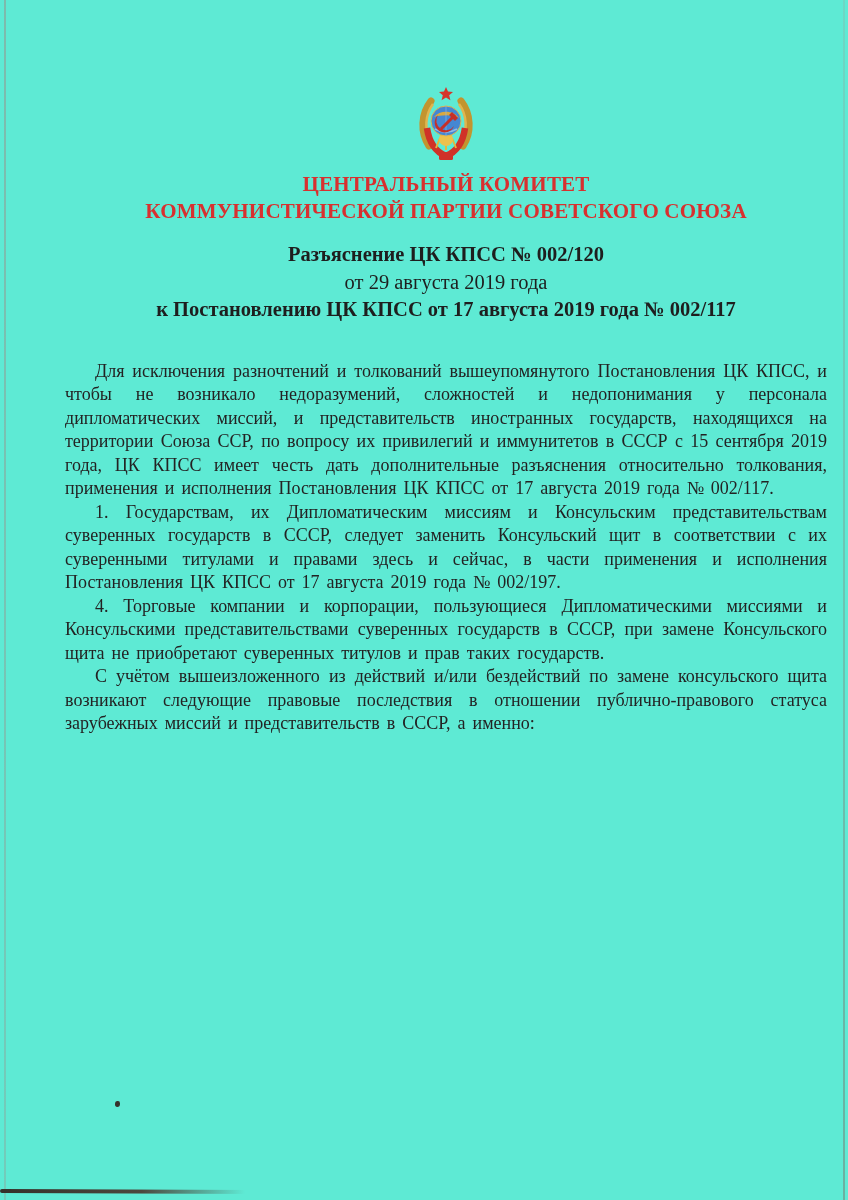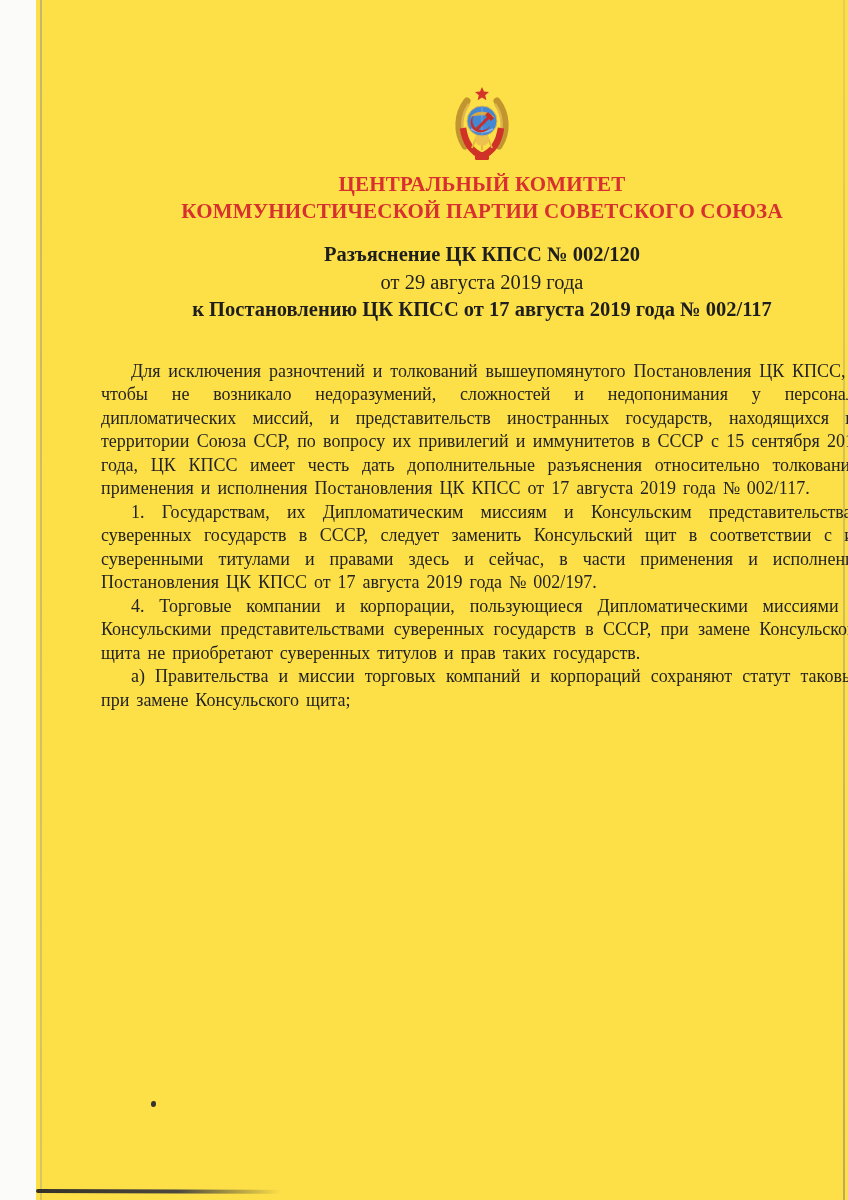--- a/index.html
+++ b/index.html
@@ -3,21 +3,21 @@
 <meta charset="utf-8">
 <style>
   html, body { margin: 0; padding: 0; }
   body {
     width: 848px; height: 1200px;
     background: #fbfbfa;
     overflow: hidden;
     font-family: "Liberation Serif", "DejaVu Serif", serif;
     position: relative;
   }
-  .page { position: absolute; inset: 0; background: #fde047; margin-left: 36px; }
+  .page { position: absolute; inset: 0; background: #5eead4; }
 
   
   .edge-left {
     position: absolute; left: 4px; top: 0; width: 2px; height: 100%;
     background: linear-gradient(to bottom, rgba(150,148,140,.55), rgba(150,148,140,.35));
   }
   .edge-right {
     position: absolute; right: 3px; top: 0; width: 2px; height: 100%;
     background: linear-gradient(to bottom, rgba(160,158,150,.25), rgba(120,118,110,.5));
   }
@@ -115,17 +115,17 @@
     <div class="doc-title">
       <div class="bold">Разъяснение ЦК КПСС № 002/120</div>
       <div>от 29 августа 2019 года</div>
       <div class="bold">к Постановлению ЦК КПСС от 17 августа 2019 года № 002/117</div>
     </div>
 
     <div class="body-text">
         <p>Для исключения разночтений и толкований вышеупомянутого Постановления ЦК КПСС, и чтобы не возникало недоразумений, сложностей и недопонимания у персонала дипломатических миссий, и представительств иностранных государств, находящихся на территории Союза ССР, по вопросу их привилегий и иммунитетов в СССР с 15 сентября 2019 года, ЦК КПСС имеет честь дать дополнительные разъяснения относительно толкования, применения и исполнения Постановления ЦК КПСС от 17 августа 2019 года № 002/117.</p>
         <p>1. Государствам, их Дипломатическим миссиям и Консульским представительствам суверенных государств в СССР, следует заменить Консульский щит в соответствии с их суверенными титулами и правами здесь и сейчас, в части применения и исполнения Постановления ЦК КПСС от 17 августа 2019 года № 002/197.</p>
         <p>4. Торговые компании и корпорации, пользующиеся Дипломатическими миссиями и Консульскими представительствами суверенных государств в СССР, при замене Консульского щита не приобретают суверенных титулов и прав таких государств.</p>
-        <p>а) Правительства и миссии торговых компаний и корпораций сохраняют статут таковых при замене Консульского щита;</p>
+        <p>С учётом вышеизложенного из действий и/или бездействий по замене консульского щита возникают следующие правовые последствия в отношении публично-правового статуса зарубежных миссий и представительств в СССР, а именно:</p>
       </div>
 
   </div>
 </div>
 
 </body></html>

